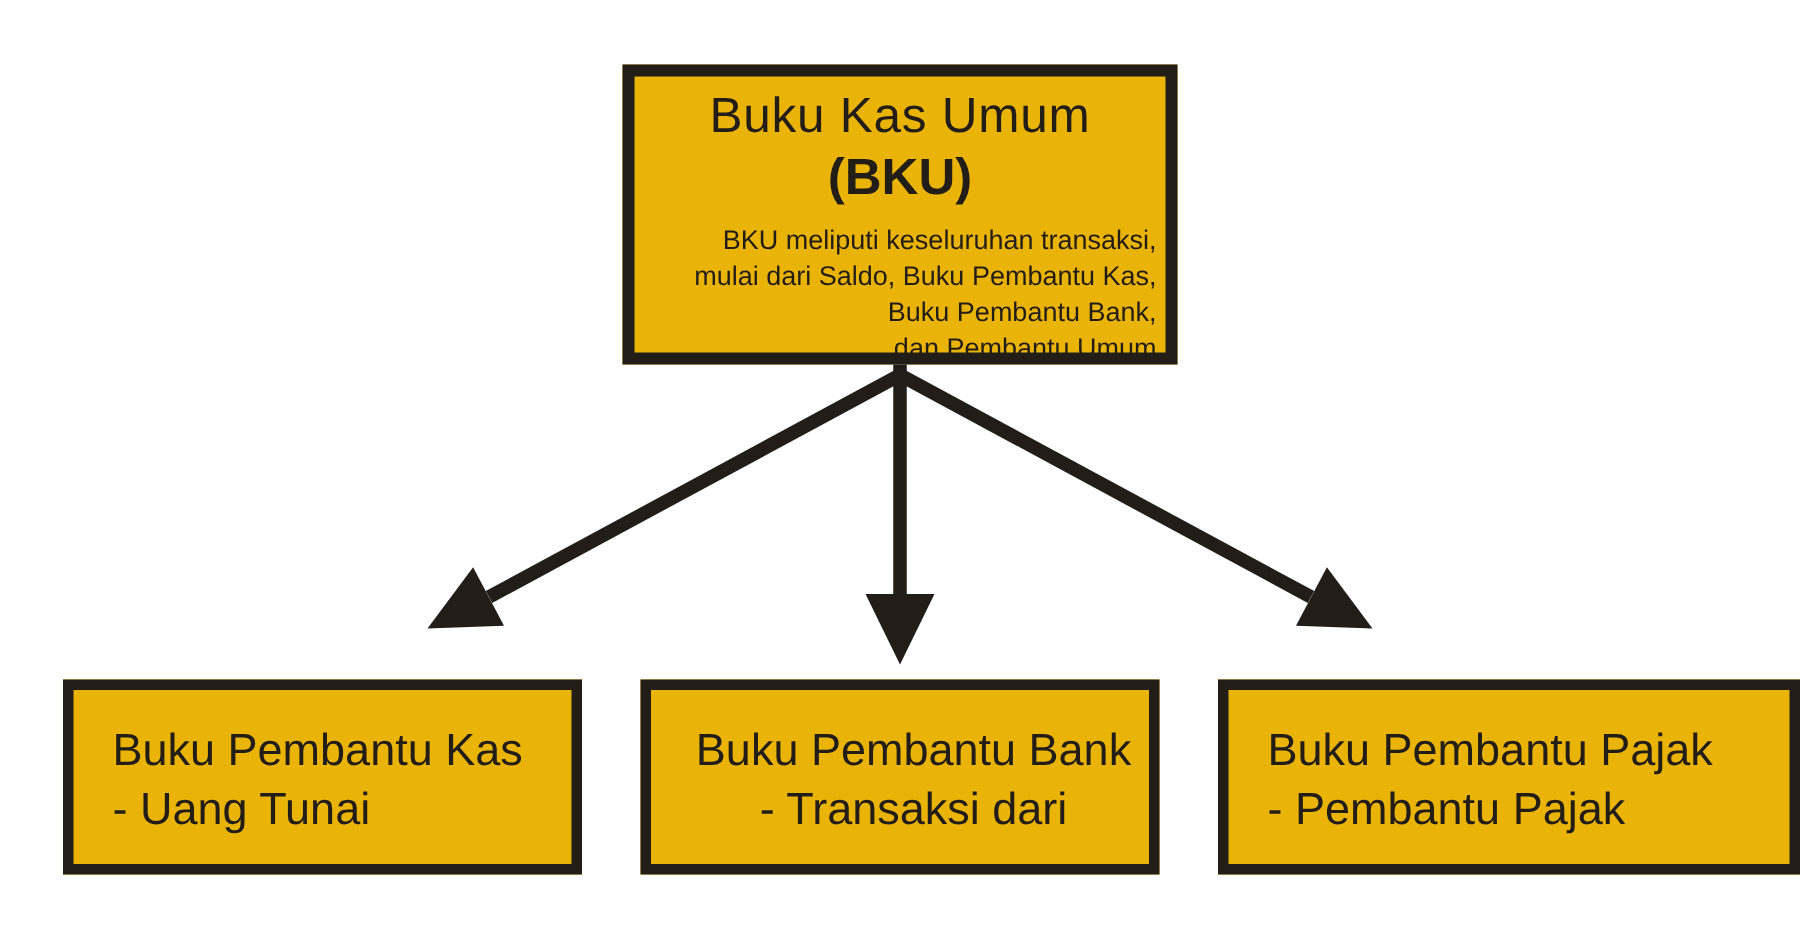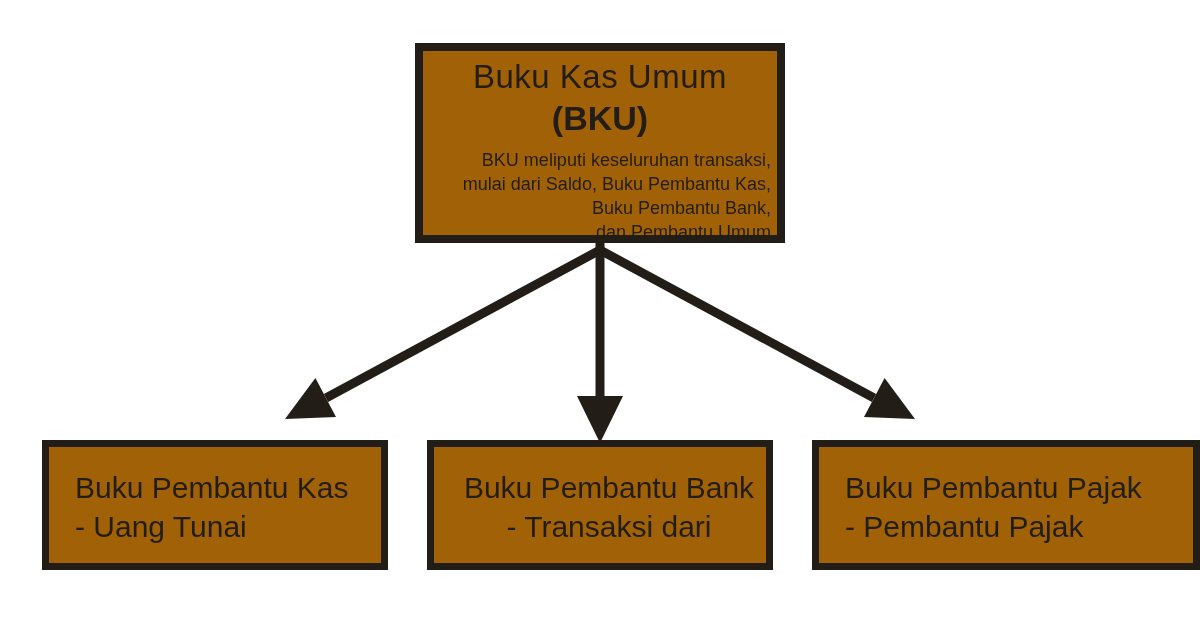--- a/index.html
+++ b/index.html
@@ -8,21 +8,21 @@
     width: 1200px;
     height: 630px;
     background: #ffffff;
     overflow: hidden;
     font-family: "Liberation Sans", sans-serif;
     color: #231d18;
   }
   .box {
     position: absolute;
     box-sizing: border-box;
-    background: #a16207;
+    background: #eab308;
     border: 8px solid #231d18;
   }
   .root-box {
     left: 415px; top: 43px;
     width: 370px; height: 200px;
     text-align: center;
   }
   .root-title {
     font-size: 33px;
     line-height: 40px;
@@ -34,21 +34,21 @@
     font-weight: bold;
     line-height: 42px;
   }
   .root-desc {
     text-align: right;
     padding: 9px 6px 0 14px;
     font-size: 18px;
     line-height: 24px;
   }
   .child-box {
-    top: 440px;
+    top: 453px;
     width: 346px; height: 130px;
     border-width: 7px;
     padding: 21px 8px 0 26px;
   }
   .child-box .child-title,
   .child-box .child-item {
     font-size: 30px;
     line-height: 39px;
     white-space: nowrap;
   }

